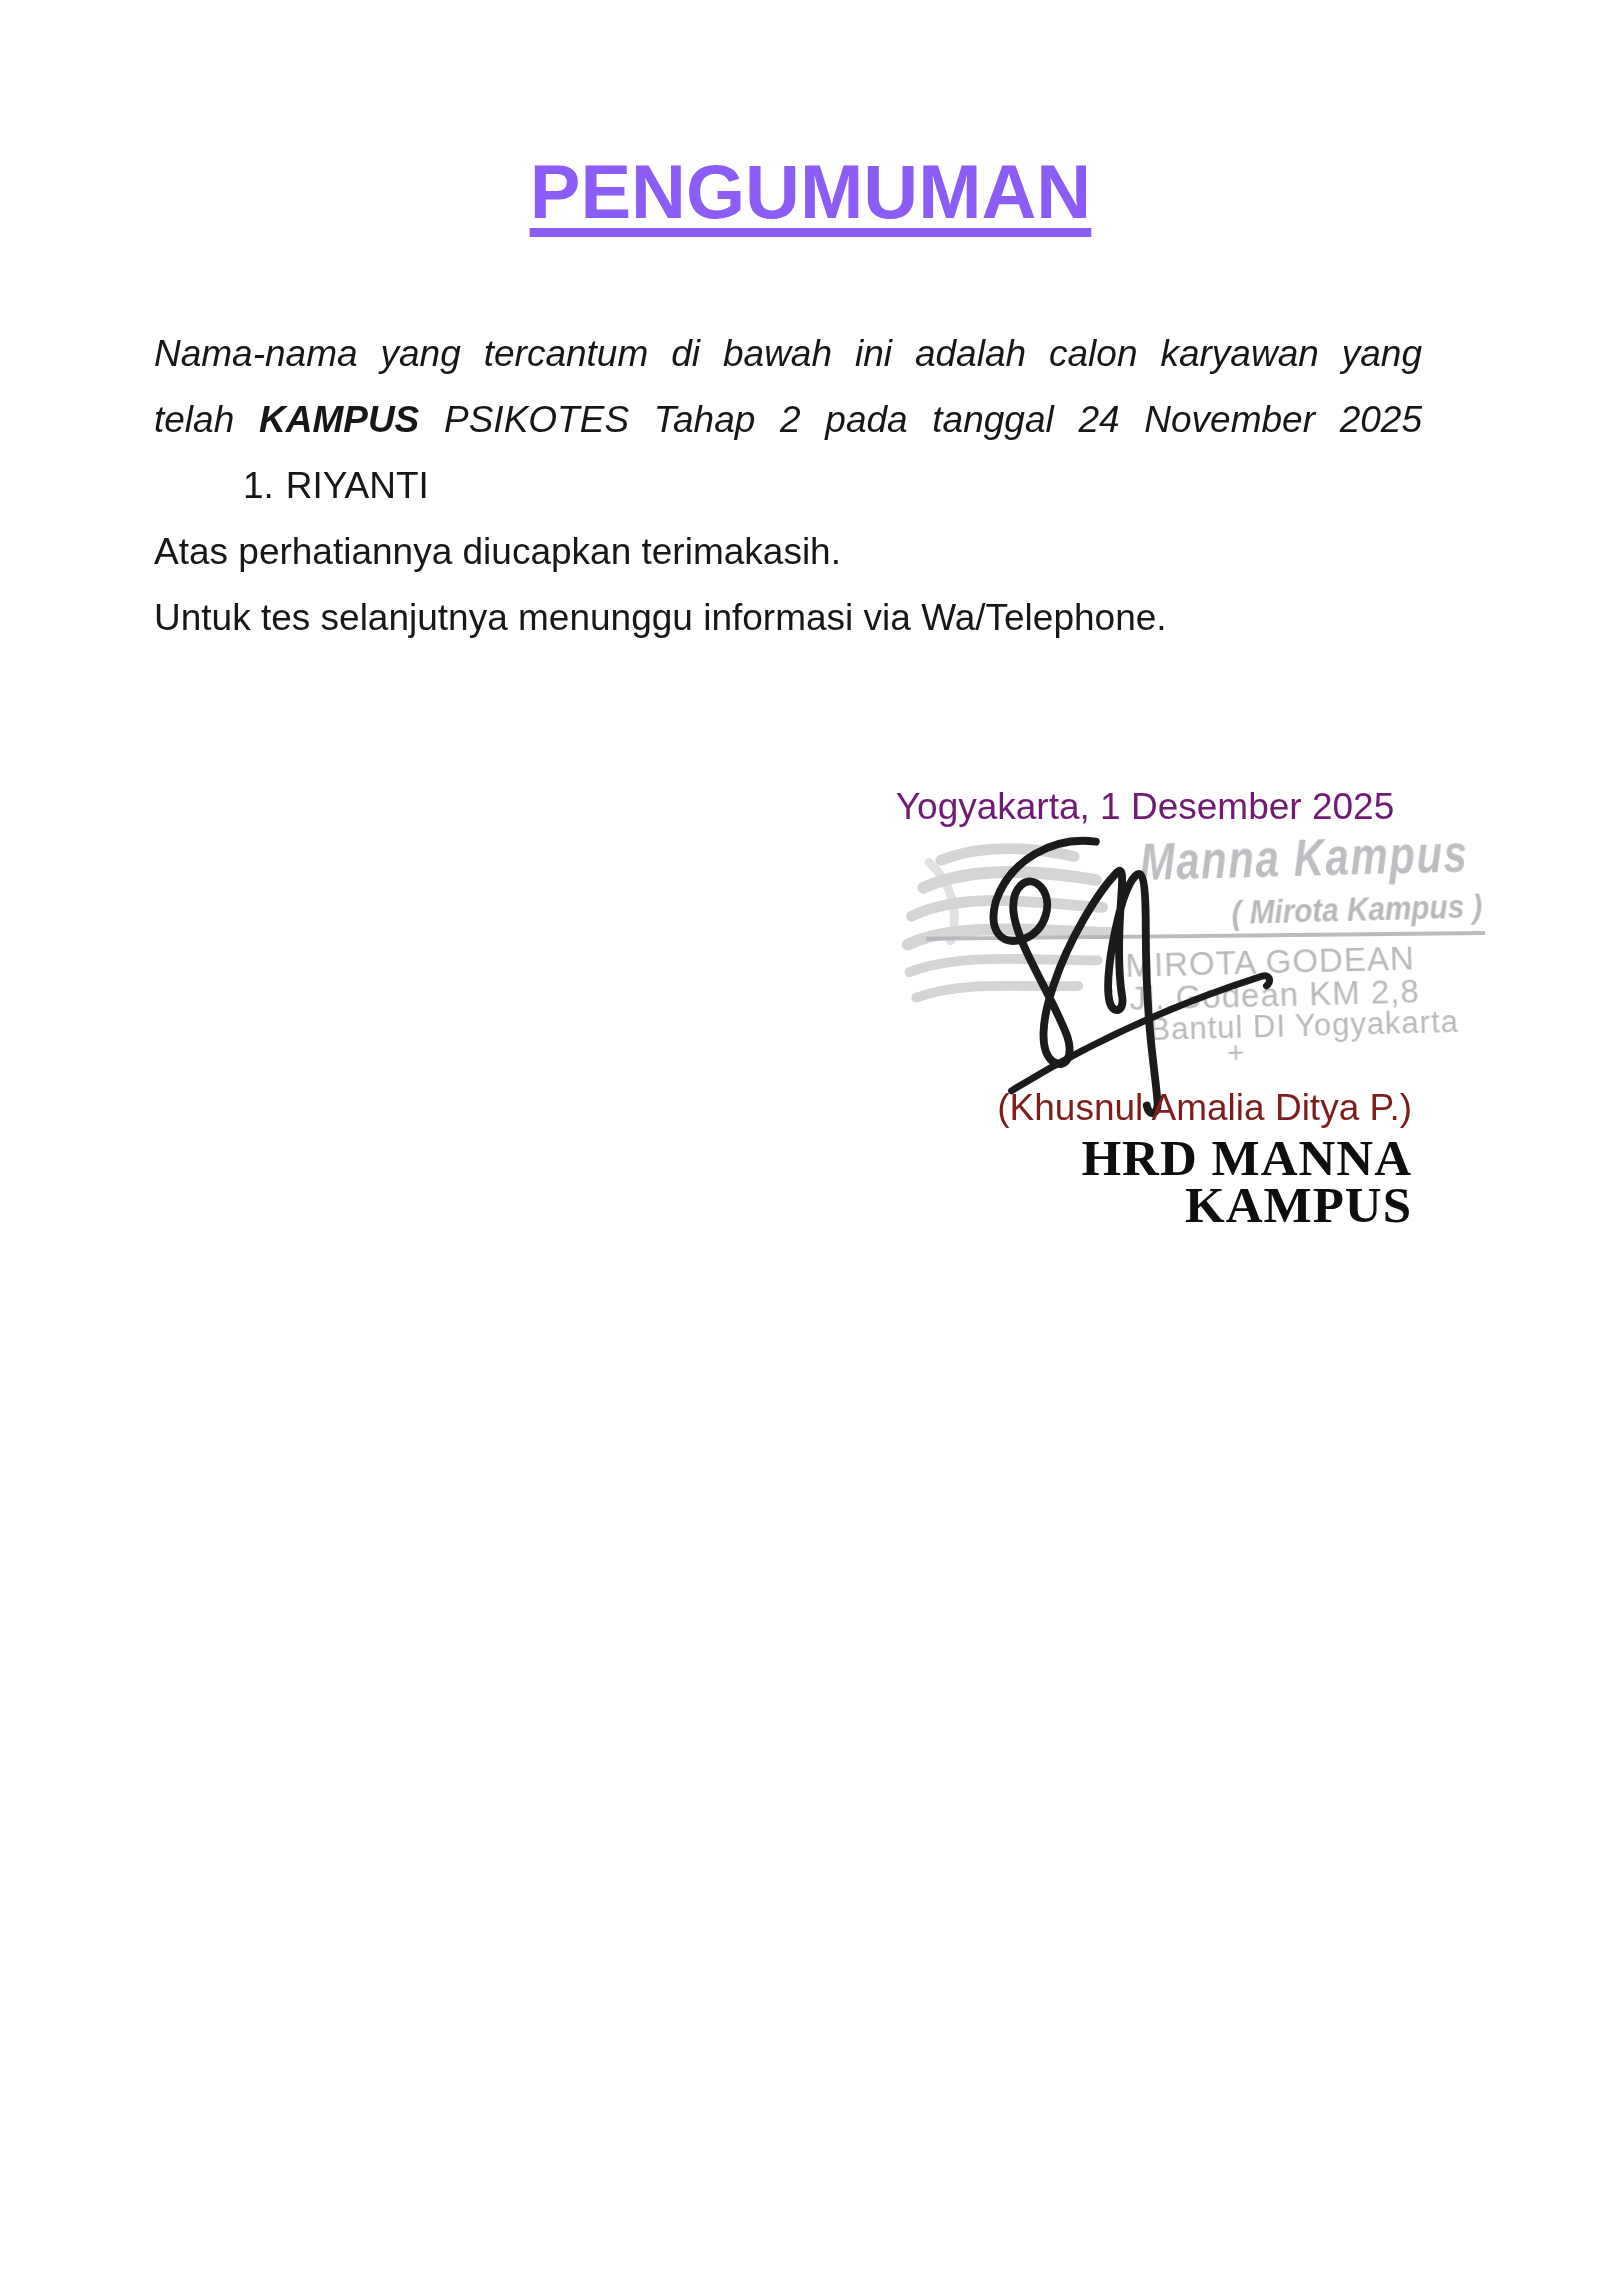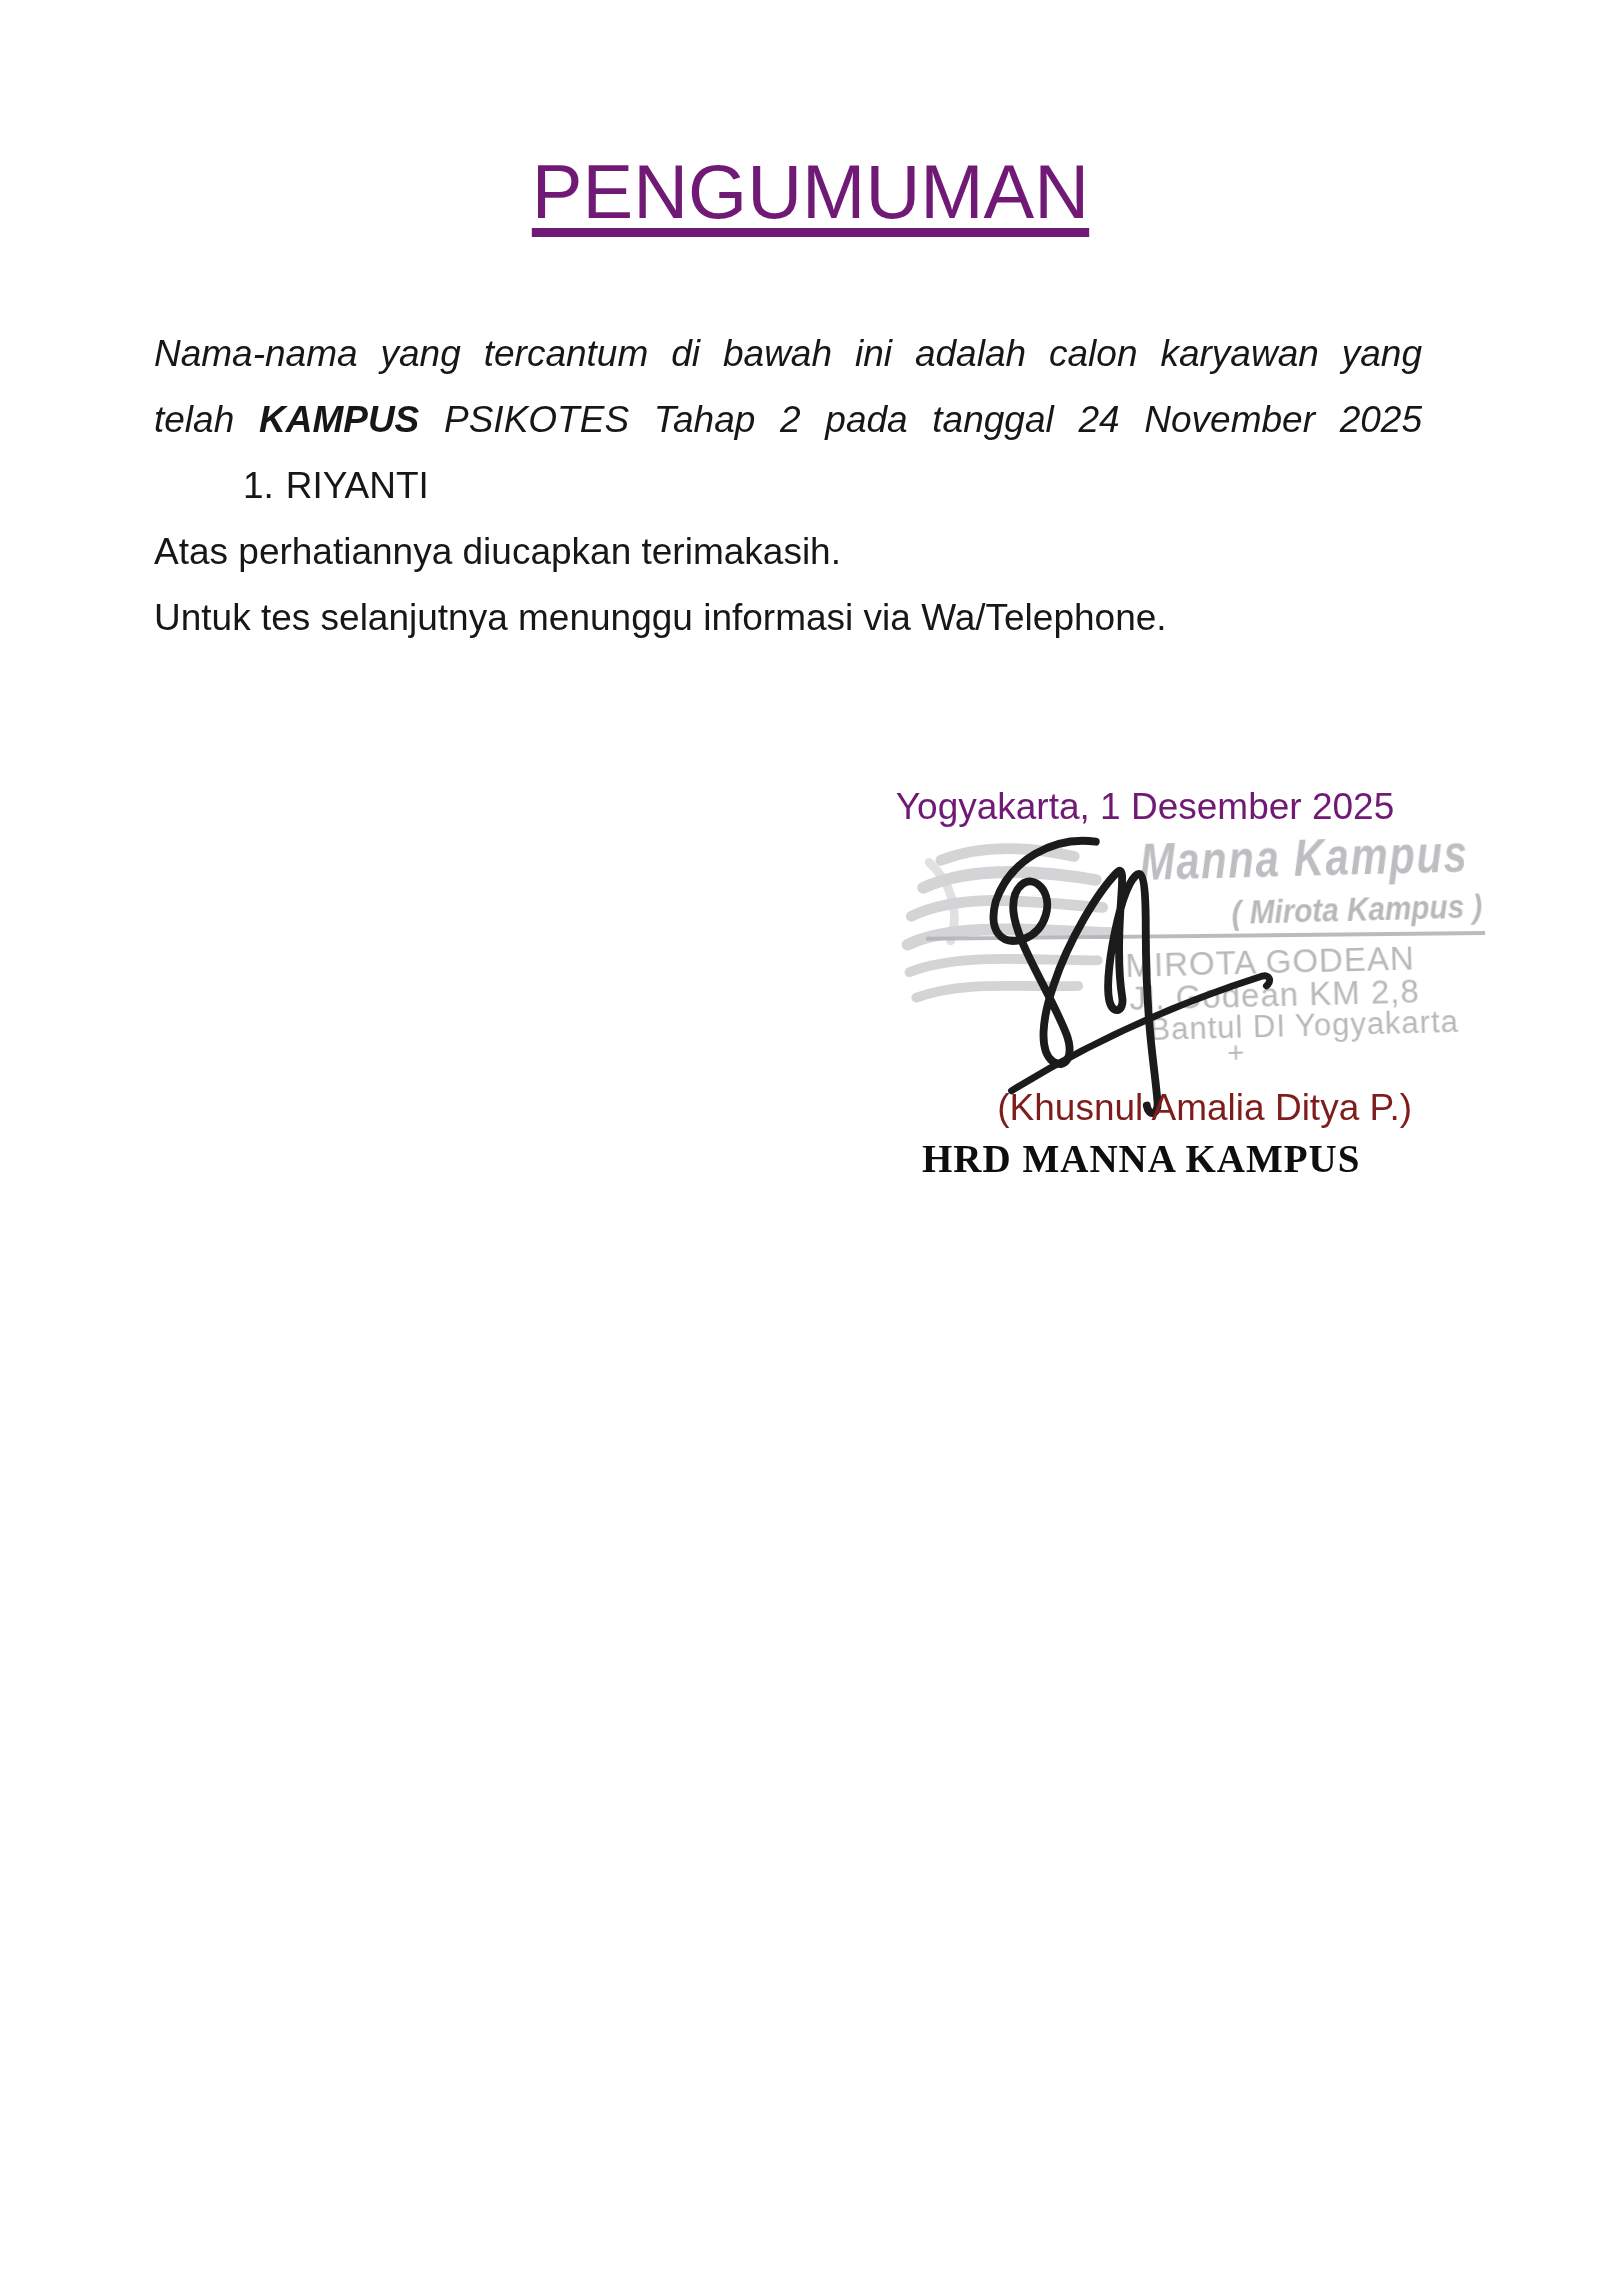--- a/index.html
+++ b/index.html
@@ -8,25 +8,25 @@
     width:1621px; height:2293px;
     margin:0 auto;
     background:#ffffff;
     font-family:"Liberation Sans", sans-serif;
     color:#1c1c1c;
     overflow:hidden;
   }
   .doc-title {
     position:absolute; top:153px; left:0; width:1621px;
     text-align:center;
-    font-size:76px; font-weight:normal; line-height:78px;
+    font-size:76px; font-weight:bold; line-height:78px;
     text-decoration:underline;
     text-decoration-thickness:8.8px;
     text-underline-offset:9.8px;
-    color:#701a75;
+    color:#8b5cf6;
   }
   .body-flow {
     position:absolute; top:321px; left:154px; width:1268px;
     font-size:37px; line-height:66px; color:#171717;
   }
   .jline { text-align:justify; text-align-last:justify;font-style:italic; }
   .lline { text-align:left; }
   .list-line { padding-left:89px; font-weight:normal; }
   .list-line .num { margin-right:11.8px; }
   .date-line {
@@ -57,23 +57,23 @@
   .stamp-addr1  { top:980px; left:1129px; font-size:33px; letter-spacing:1px; }
   .stamp-addr2  { top:1012px; left:1149px; font-size:31px; letter-spacing:1px; }
   .stamp-mark   { top:1037px; left:1227px; font-size:29px; }
   .sig-svg { position:absolute; top:823px; left:882px; width:608px; height:314px; }
   .signer-name {
     position:absolute; top:1085px; left:922px; width:490px;
     text-align:right; font-size:37px; line-height:45px; color:#7f1d1d;
   }
   .signer-title {
     position:absolute; top:1135px; left:922px; width:490px;
-    text-align:left;
+    text-align:right;
     font-family:"Liberation Serif", serif;
-    font-size:39px; font-weight:bold; line-height:47px;
+    font-size:51px; font-weight:bold; line-height:47px;
     letter-spacing:1px; color:#0e0e0e;
   }
 </style>
 </head>
 <body>
 
 <div class="page">
 
   <div class="doc-title">PENGUMUMAN</div>
 

